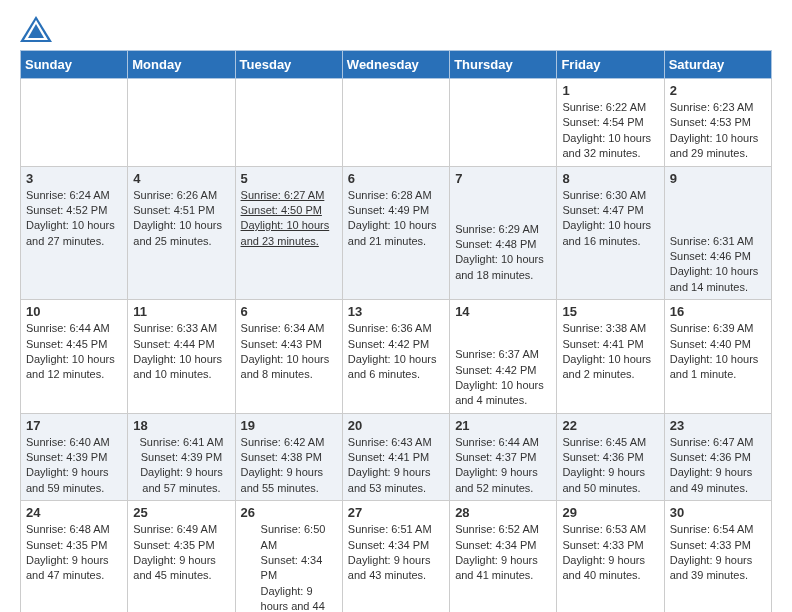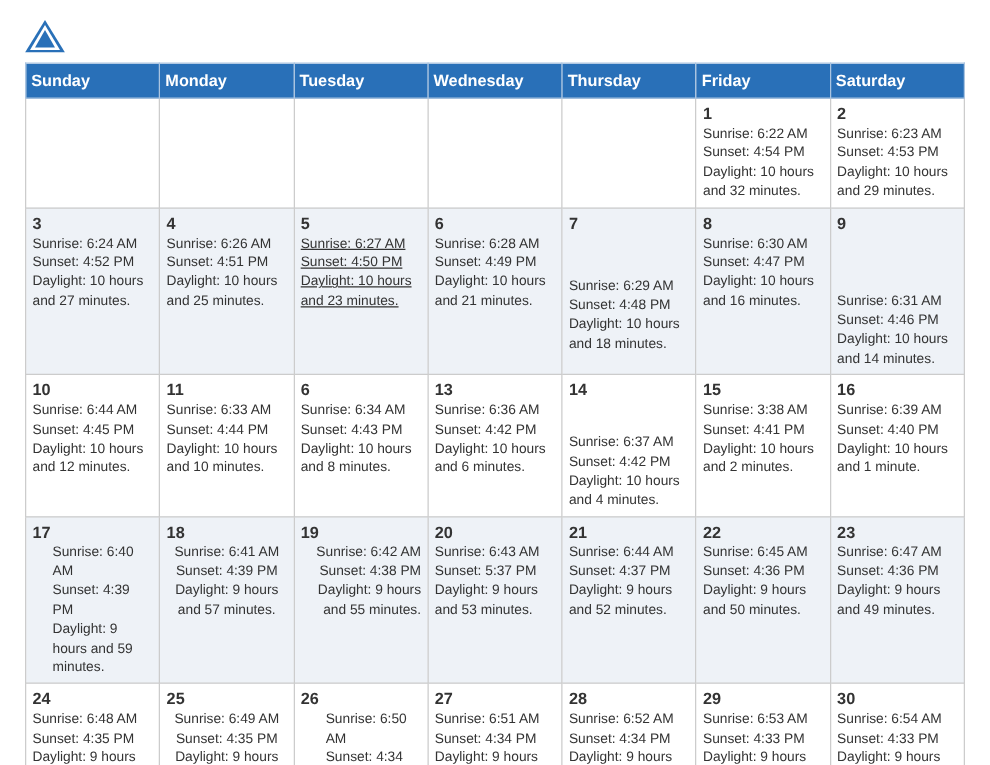--- a/index.html
+++ b/index.html
@@ -162,40 +162,40 @@
           <td>
             <div class="day-number">16</div>
             <div class="day-detail" style="white-space: pre-line;">Sunrise: 6:39 AM
 Sunset: 4:40 PM
 Daylight: 10 hours and 1 minute.</div>
           </td>
         </tr>
         <tr>
           <td>
             <div class="day-number">17</div>
-            <div class="day-detail" style="white-space: pre-line; margin-left: 16px;">Sunrise: 6:40 AM
+            <div class="day-detail" style="white-space: pre-line;">Sunrise: 6:40 AM
 Sunset: 4:39 PM
 Daylight: 9 hours and 59 minutes.</div>
           </td>
           <td>
             <div class="day-number">18</div>
             <div class="day-detail" style="white-space: pre-line; text-align: center;">Sunrise: 6:41 AM
 Sunset: 4:39 PM
 Daylight: 9 hours and 57 minutes.</div>
           </td>
           <td>
             <div class="day-number">19</div>
-            <div class="day-detail" style="white-space: pre-line; text-align: right;">Sunrise: 6:42 AM
+            <div class="day-detail" style="white-space: pre-line;">Sunrise: 6:42 AM
 Sunset: 4:38 PM
 Daylight: 9 hours and 55 minutes.</div>
           </td>
           <td>
             <div class="day-number">20</div>
             <div class="day-detail" style="white-space: pre-line;">Sunrise: 6:43 AM
-Sunset: 5:37 PM
+Sunset: 4:41 PM
 Daylight: 9 hours and 53 minutes.</div>
           </td>
           <td>
             <div class="day-number">21</div>
             <div class="day-detail" style="white-space: pre-line;">Sunrise: 6:44 AM
 Sunset: 4:37 PM
 Daylight: 9 hours and 52 minutes.</div>
           </td>
           <td>
             <div class="day-number">22</div>
@@ -212,21 +212,21 @@
         </tr>
         <tr>
           <td>
             <div class="day-number">24</div>
             <div class="day-detail" style="white-space: pre-line;">Sunrise: 6:48 AM
 Sunset: 4:35 PM
 Daylight: 9 hours and 47 minutes.</div>
           </td>
           <td>
             <div class="day-number">25</div>
-            <div class="day-detail" style="white-space: pre-line; text-align: center;">Sunrise: 6:49 AM
+            <div class="day-detail" style="white-space: pre-line;">Sunrise: 6:49 AM
 Sunset: 4:35 PM
 Daylight: 9 hours and 45 minutes.</div>
           </td>
           <td>
             <div class="day-number">26</div>
             <div class="day-detail" style="white-space: pre-line; margin-left: 20px;">Sunrise: 6:50 AM
 Sunset: 4:34 PM
 Daylight: 9 hours and 44 minutes.</div>
           </td>
           <td>

